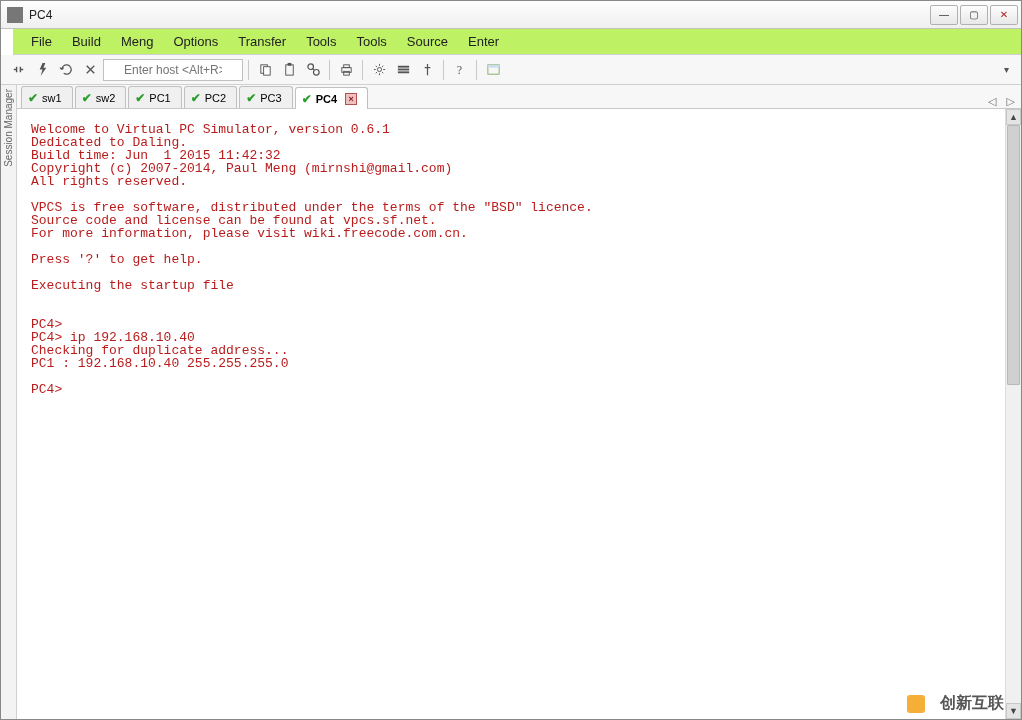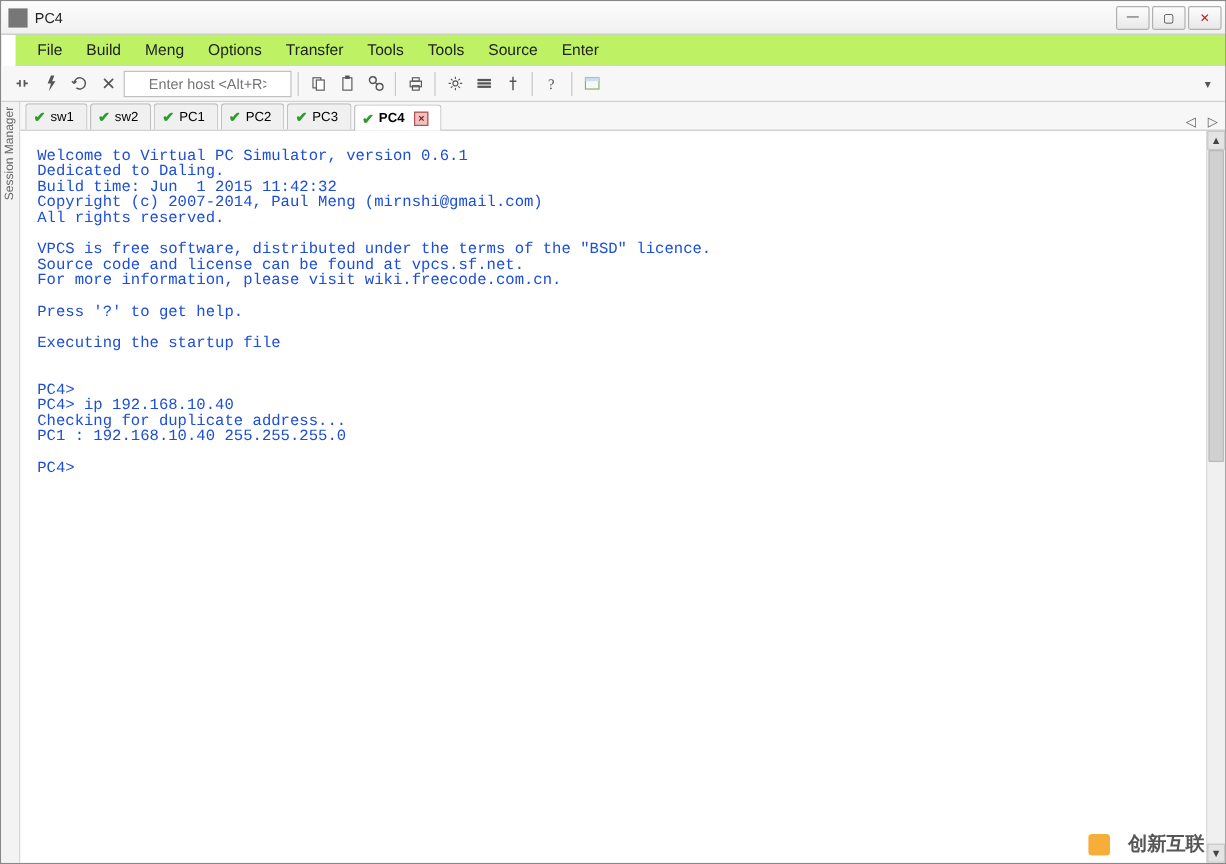--- a/index.html
+++ b/index.html
@@ -164,21 +164,21 @@
   background: #fff;
   min-height: 0;
 }
 .terminal {
   flex: 1;
   font-family: "Courier New", monospace;
   font-size: 13px;
   line-height: 13px;
   white-space: pre;
   padding: 14px 8px 8px 14px;
-  color: #1d4ed8;
+  color: #b91c1c;
   overflow: hidden;
 }
 .vscroll {
   width: 16px;
   background: #f0f0f0;
   border-left: 1px solid #dcdcdc;
   display: flex;
   flex-direction: column;
 }
 .vscroll .btn {

